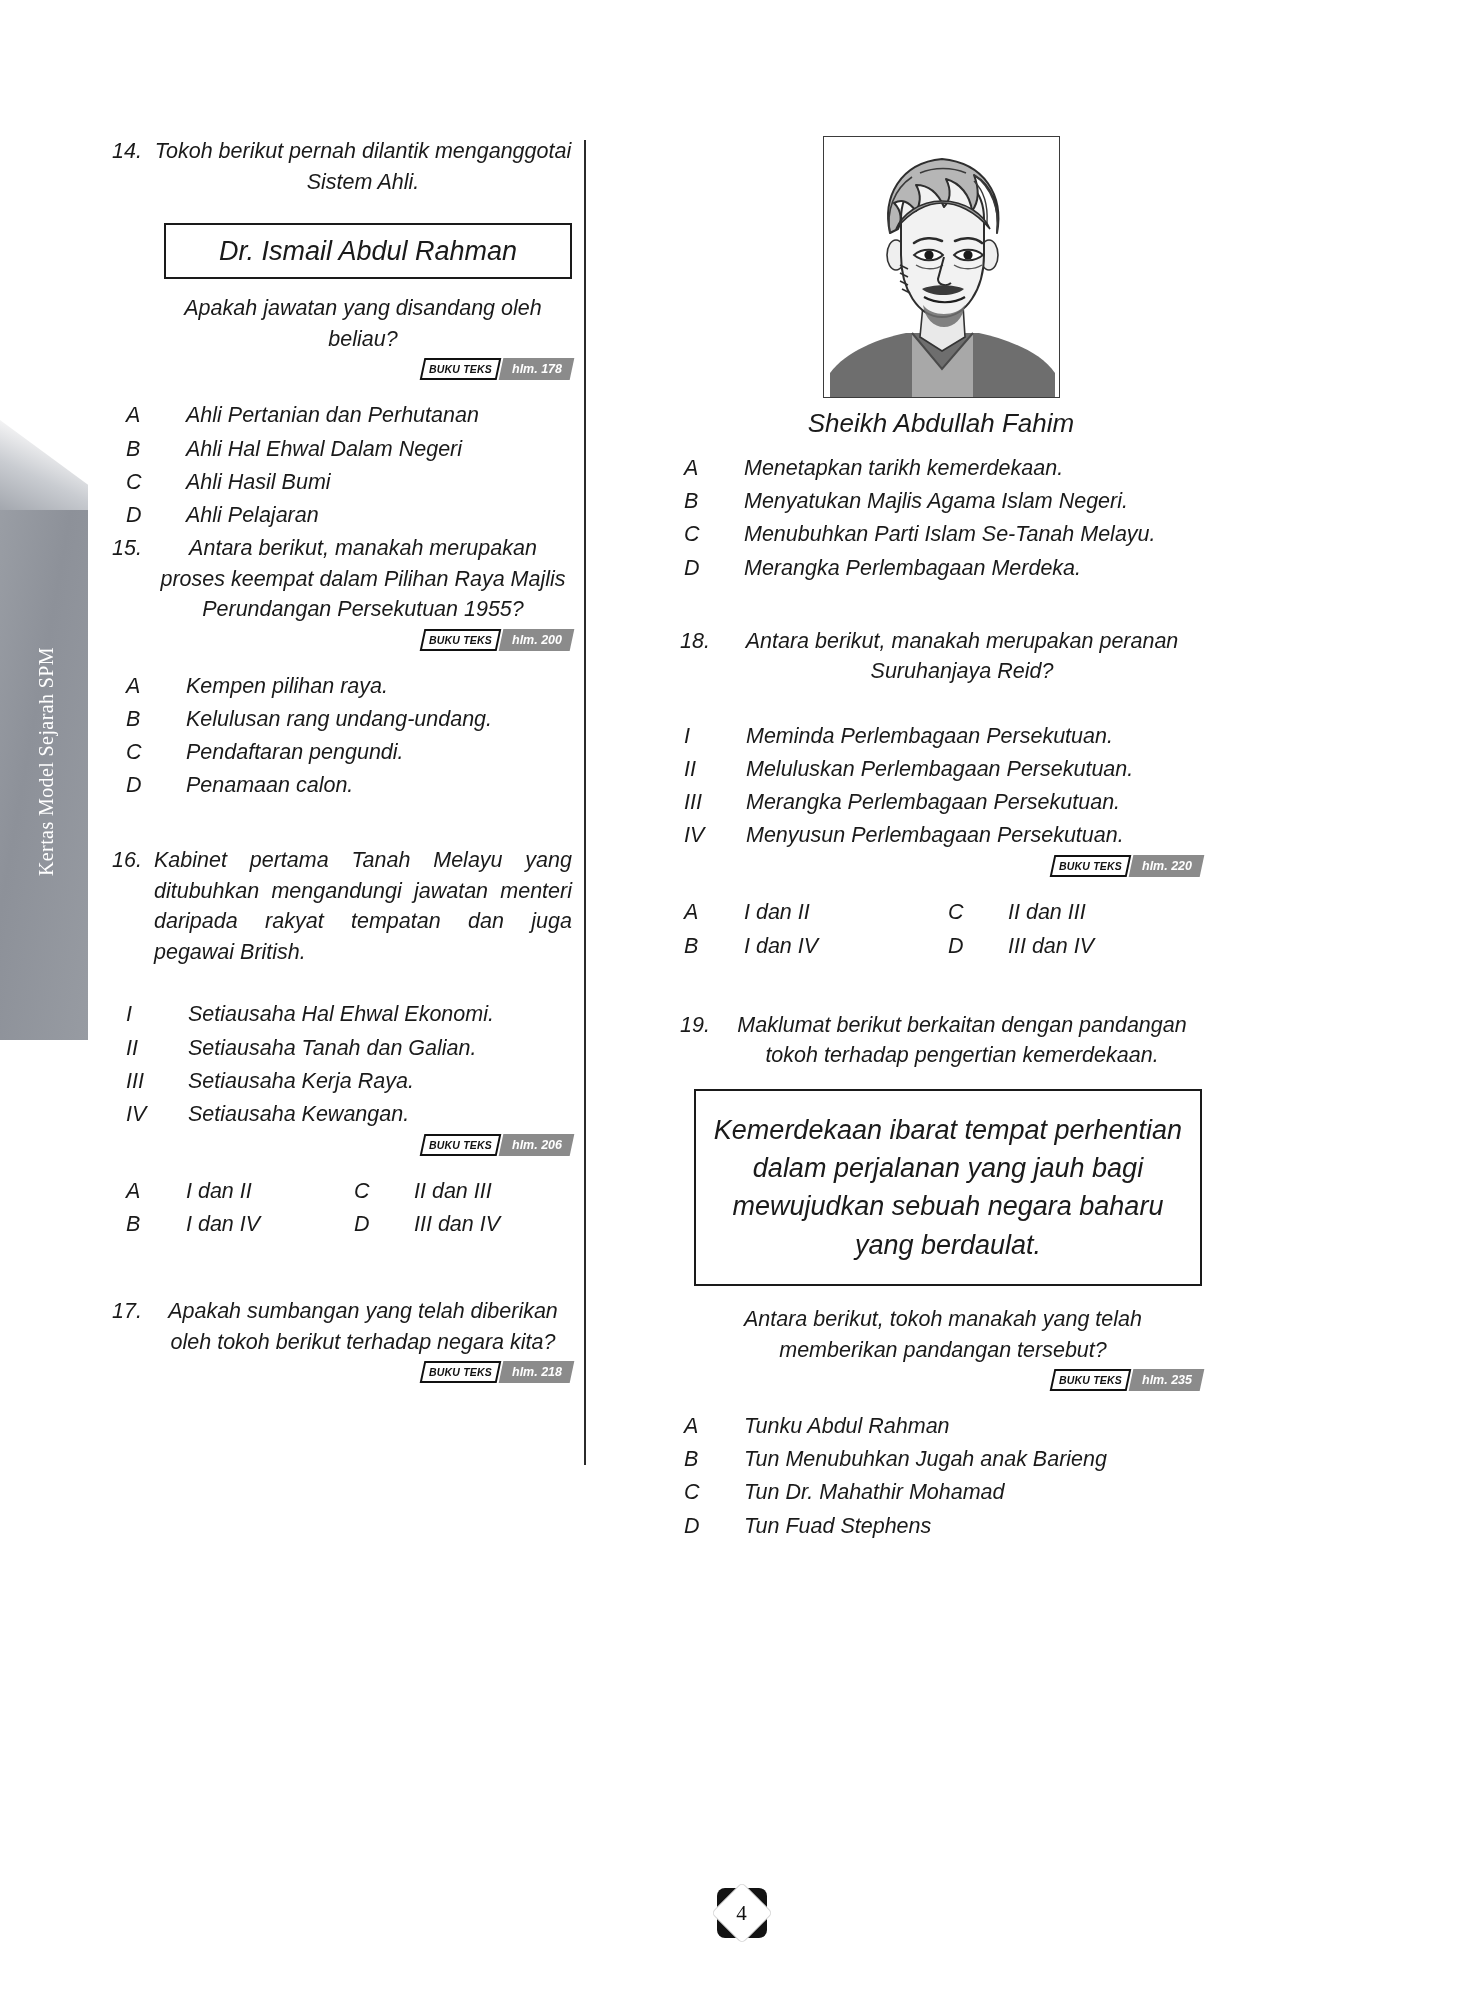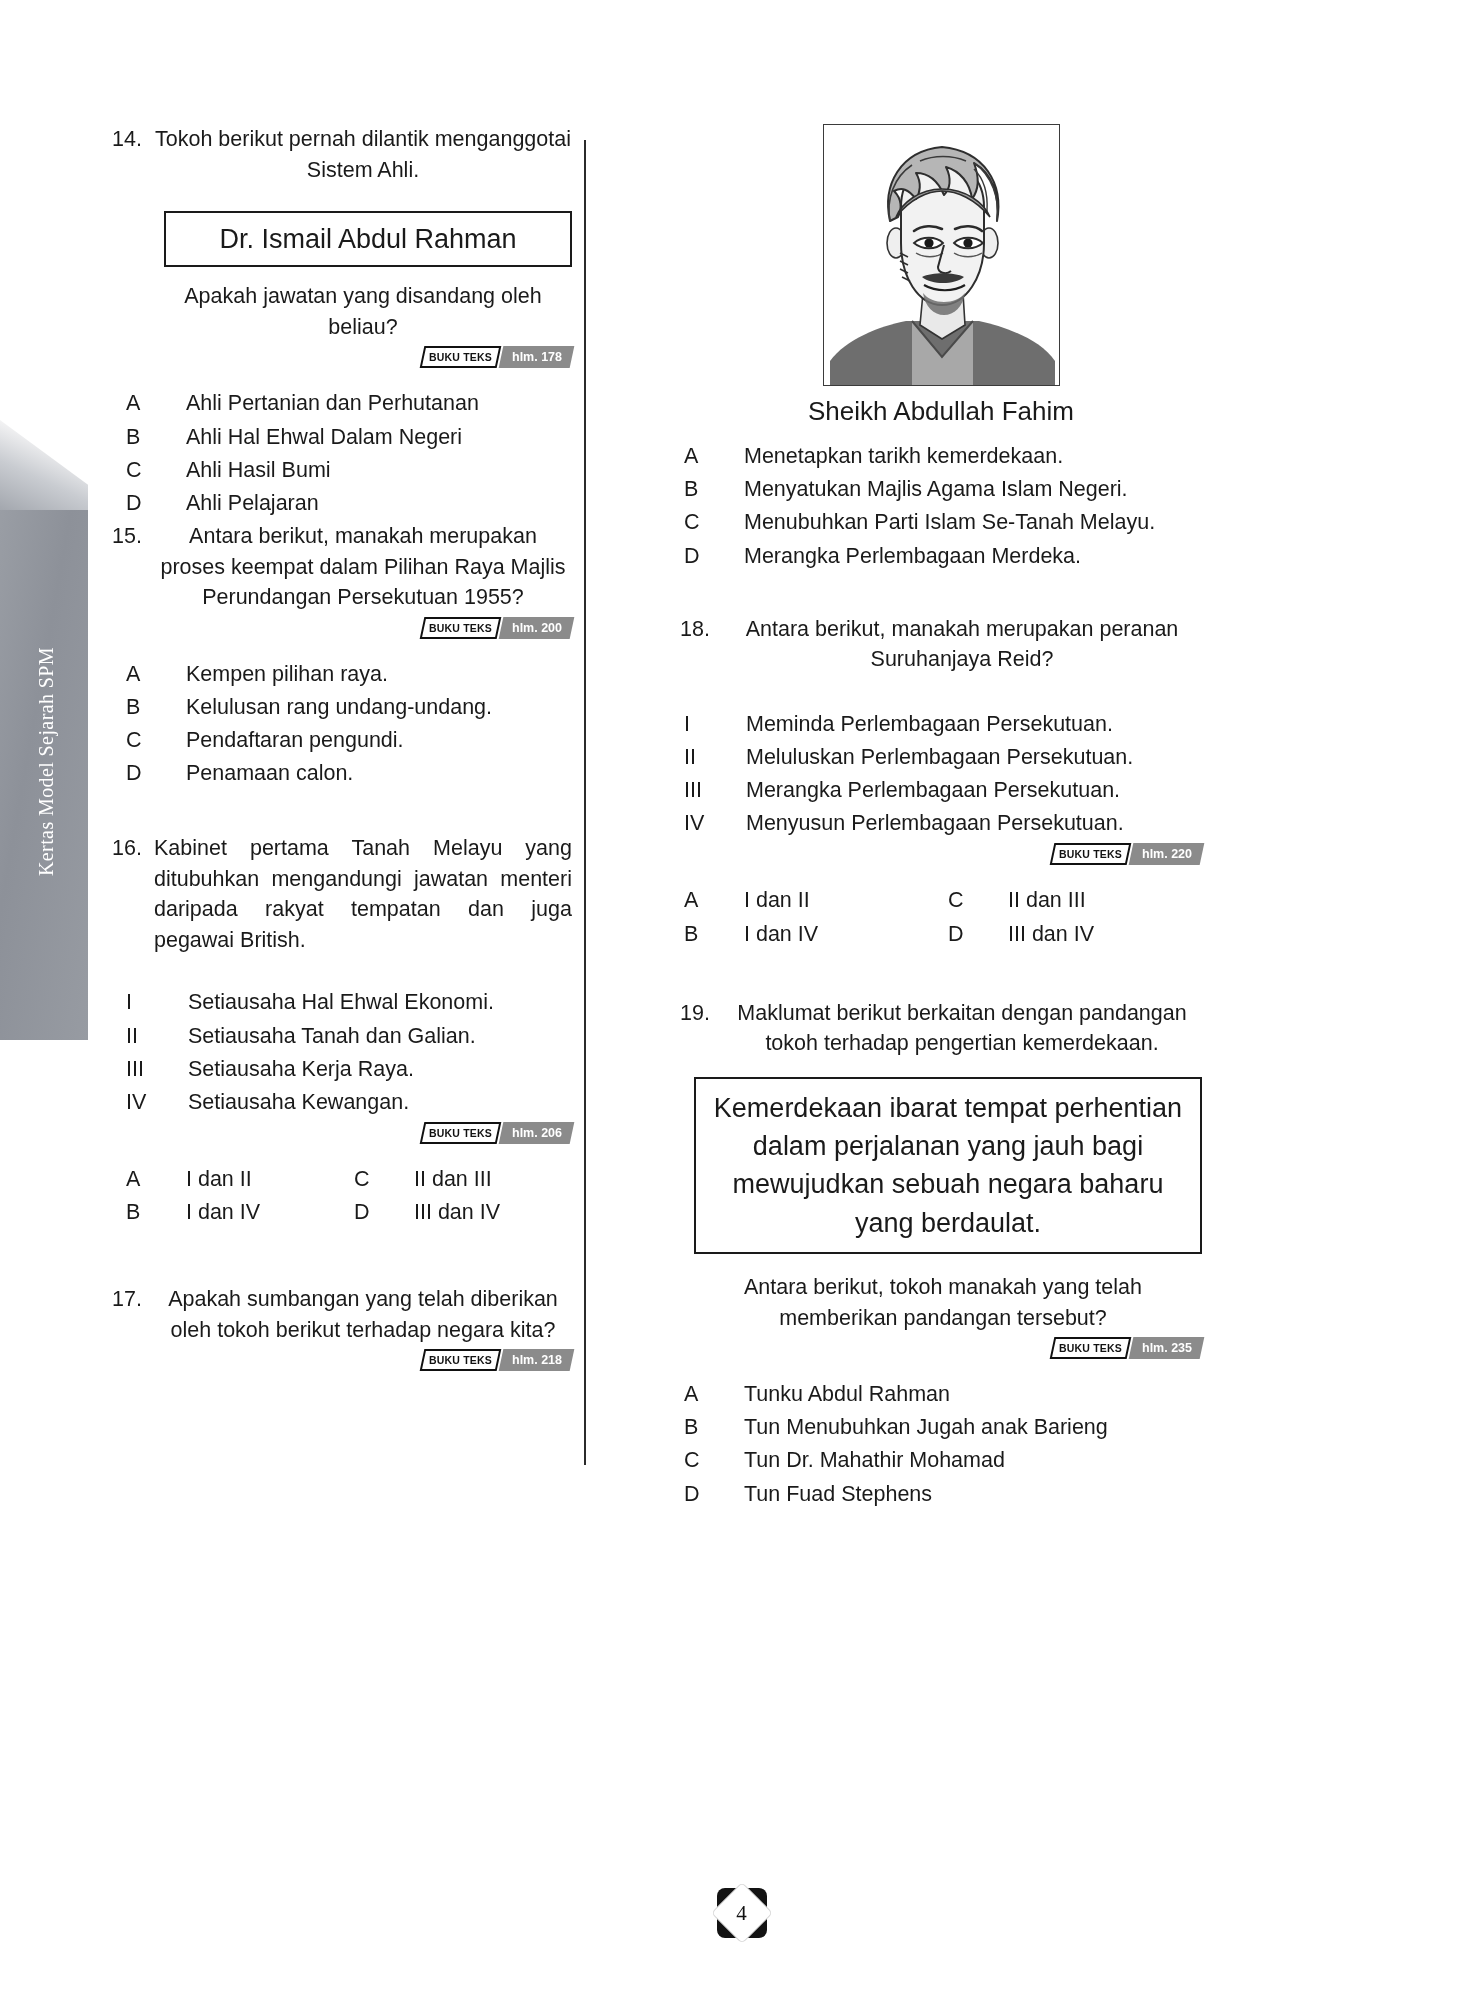--- a/index.html
+++ b/index.html
@@ -58,24 +58,25 @@
   
   #page {
     position: absolute;
     left: 0; top: 0;
     width: 1483px;
     height: 1992px;
   }
   #columns {
     position: absolute;
     left: 112px;
-    top: 124px;
+    top: 136px;
     width: 1205px;
     display: flex;
     gap: 0px;
+    font-style: italic;
   }
   .col { position: relative; }
   .col-left  { width: 490px; padding-right: 30px; }
   .col-right { width: 600px; padding-left: 78px; }
 
   #center-rule {
     position: absolute;
     left: 584px;
     top: 140px;
     width: 2px;
@@ -103,21 +104,21 @@
   .stim-box {
     border: 2.5px solid #1a1a1a;
     padding: 7px 14px;
     text-align: center;
     font-size: 27px;
     line-height: 1.42;
     margin: 16px 0 14px 52px;
   }
   .stim-box-wide {
     margin: 18px 0 18px 14px;
-    padding: 10px 16px;
+    padding: 20px 16px;
   }
 
   
   .opts {
     margin-top: 20px;
     margin-left: 14px;
     font-size: 21.5px;
     line-height: 1.45;
   }
   .opt {

